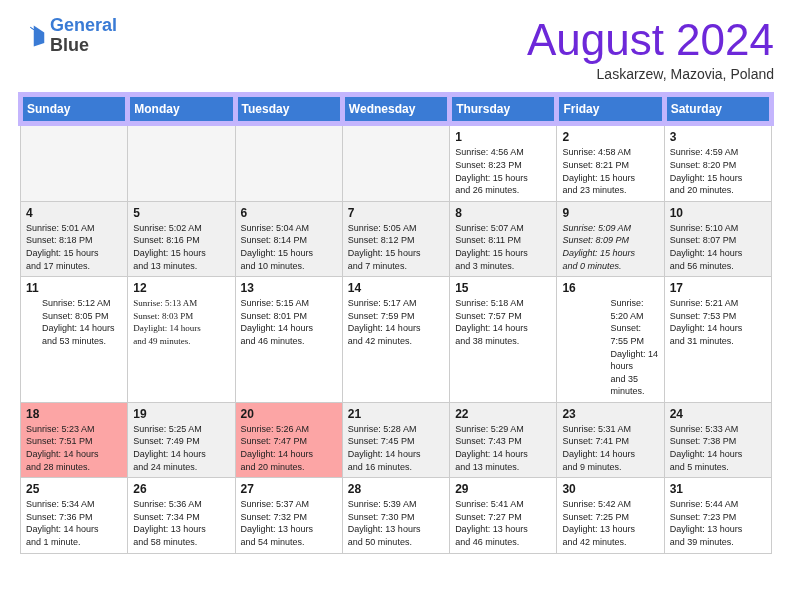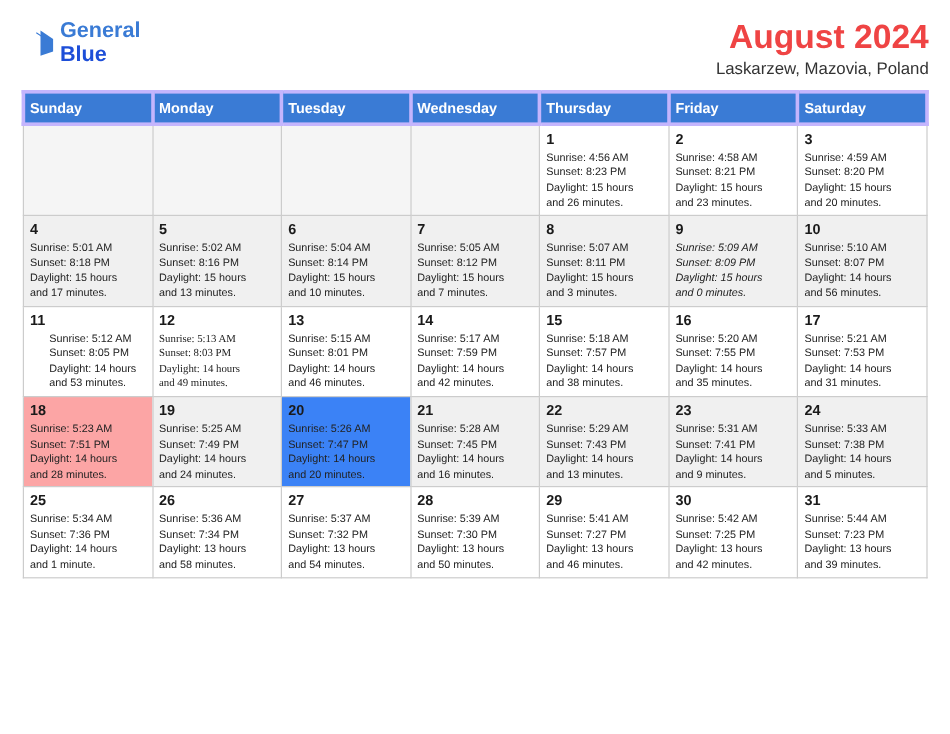--- a/index.html
+++ b/index.html
@@ -37,43 +37,43 @@
       color: #3a7bd5;
     }
     .logo-icon {
       width: 28px;
       height: 28px;
     }
     .title-block {
       text-align: right;
     }
     .month-title {
-      font-size: 28px;
-      font-weight: bold;
-      color: #ef4444;
+      font-size: 44px;
+      font-weight: normal;
+      color: #6d28d9;
       line-height: 1.1;
     }
     .location {
       font-size: 14px;
       color: #333;
       margin-top: 2px;
     }
     .calendar {
       width: 100%;
       border-collapse: collapse;
       table-layout: fixed;
     }
     .calendar th {
       background: #3a7bd5;
       color: #fff;
       font-size: 12px;
       font-weight: bold;
       padding: 5px 4px;
       text-align: left;
-      border: 3px solid #c4b5fd;
+      border: 5px solid #c4b5fd;
     }
     .calendar td {
       vertical-align: top;
       border: 1px solid #ccc;
       padding: 4px 5px;
       font-size: 9.5px;
       color: #222;
       min-height: 70px;
       height: 70px;
       background: #fff;
@@ -100,21 +100,21 @@
 <div class="page">
   <div class="header">
     <div class="logo">
       <svg class="logo-icon" viewBox="0 0 32 32" xmlns="http://www.w3.org/2000/svg">
         <rect x="0" y="0" width="32" height="32" fill="white"></rect>
         <polygon points="18,4 30,12 30,24 18,28" fill="#3a7bd5"></polygon>
         <polygon points="14,6 26,14" fill="#3a7bd5" stroke="#3a7bd5" stroke-width="1"></polygon>
       </svg>
       <div class="logo-text">
         <div><span>General</span></div>
-        <div><span style="color:#1d4ed8">Blue</span></div>
+        <div><span style="color:#404040">Blue</span></div>
       </div>
     </div>
     <div class="title-block">
       <div class="month-title">August 2024</div>
       <div class="location">Laskarzew, Mazovia, Poland</div>
     </div>
   </div>
 
   <table class="calendar">
     <thead>
@@ -238,21 +238,21 @@
           </td>
           <td>
             <span class="day-number">15</span>
             <div class="day-info" style="white-space: pre-line;">Sunrise: 5:18 AM
 Sunset: 7:57 PM
 Daylight: 14 hours
 and 38 minutes.</div>
           </td>
           <td>
             <span class="day-number">16</span>
-            <div class="day-info" style="white-space: pre-line;">Sunrise: 5:20 AM
+            <div class="day-info" style="white-space: pre-line; margin-left: 48px;">Sunrise: 5:20 AM
 Sunset: 7:55 PM
 Daylight: 14 hours
 and 35 minutes.</div>
           </td>
           <td>
             <span class="day-number">17</span>
             <div class="day-info" style="white-space: pre-line;">Sunrise: 5:21 AM
 Sunset: 7:53 PM
 Daylight: 14 hours
 and 31 minutes.</div>
@@ -266,21 +266,21 @@
 Daylight: 14 hours
 and 28 minutes.</div>
           </td>
           <td style="background: rgb(240, 240, 240);">
             <span class="day-number">19</span>
             <div class="day-info" style="white-space: pre-line;">Sunrise: 5:25 AM
 Sunset: 7:49 PM
 Daylight: 14 hours
 and 24 minutes.</div>
           </td>
-          <td style="background: #3b82f6;">
+          <td style="background: #fca5a5;">
             <span class="day-number">20</span>
             <div class="day-info" style="white-space: pre-line;">Sunrise: 5:26 AM
 Sunset: 7:47 PM
 Daylight: 14 hours
 and 20 minutes.</div>
           </td>
           <td style="background: rgb(240, 240, 240);">
             <span class="day-number">21</span>
             <div class="day-info" style="white-space: pre-line;">Sunrise: 5:28 AM
 Sunset: 7:45 PM

